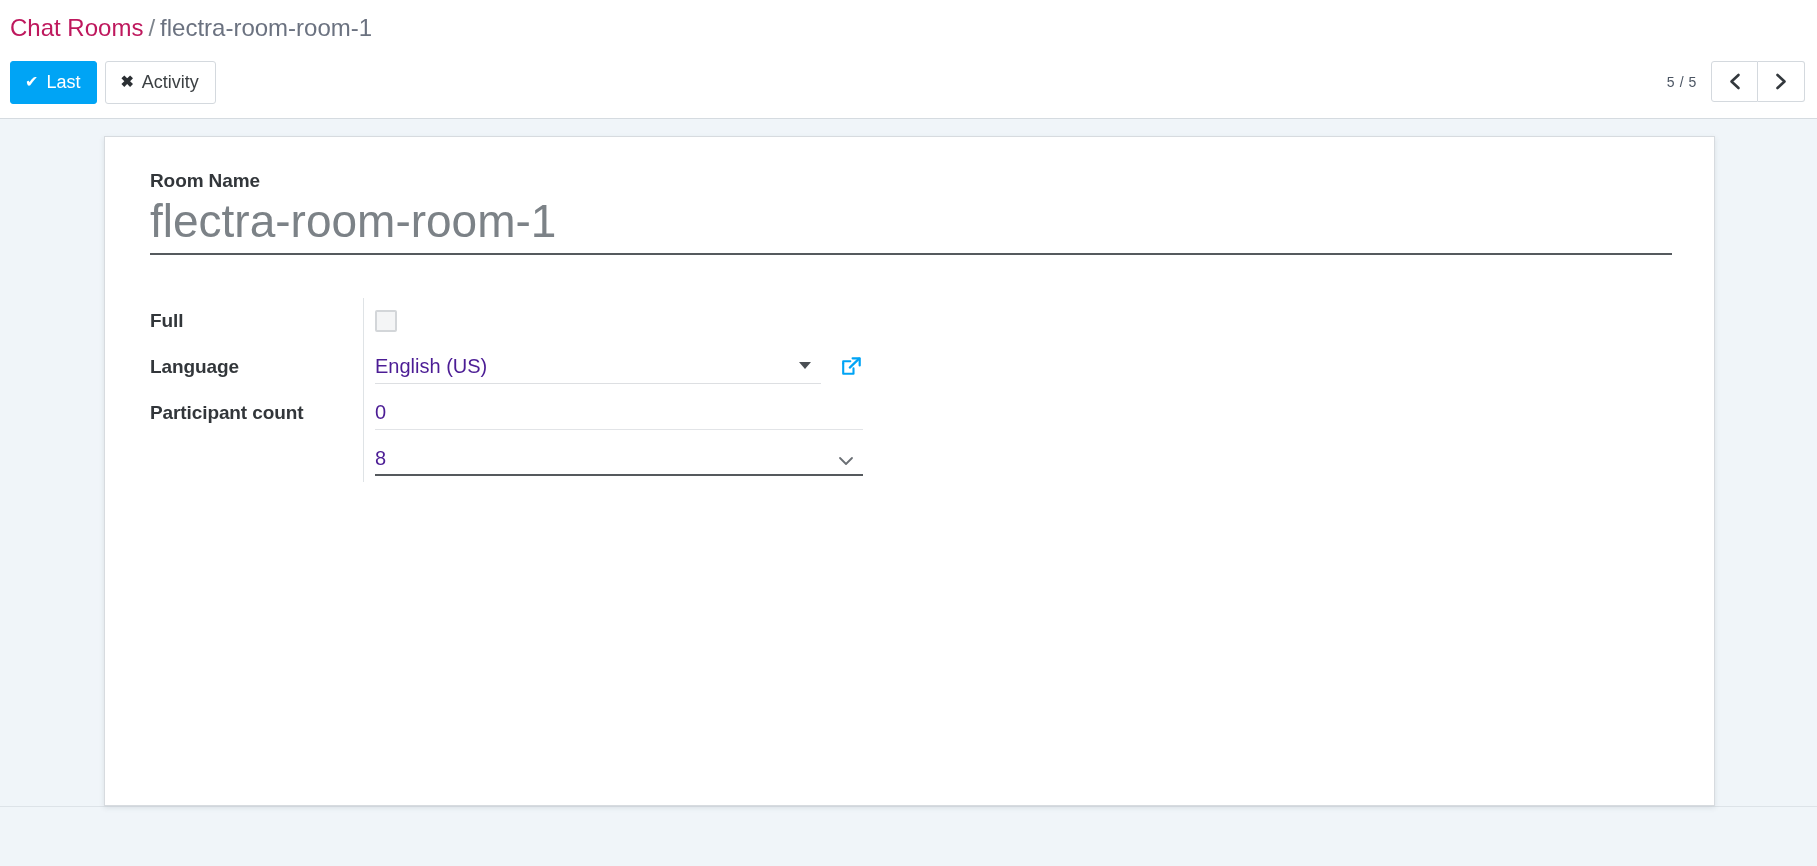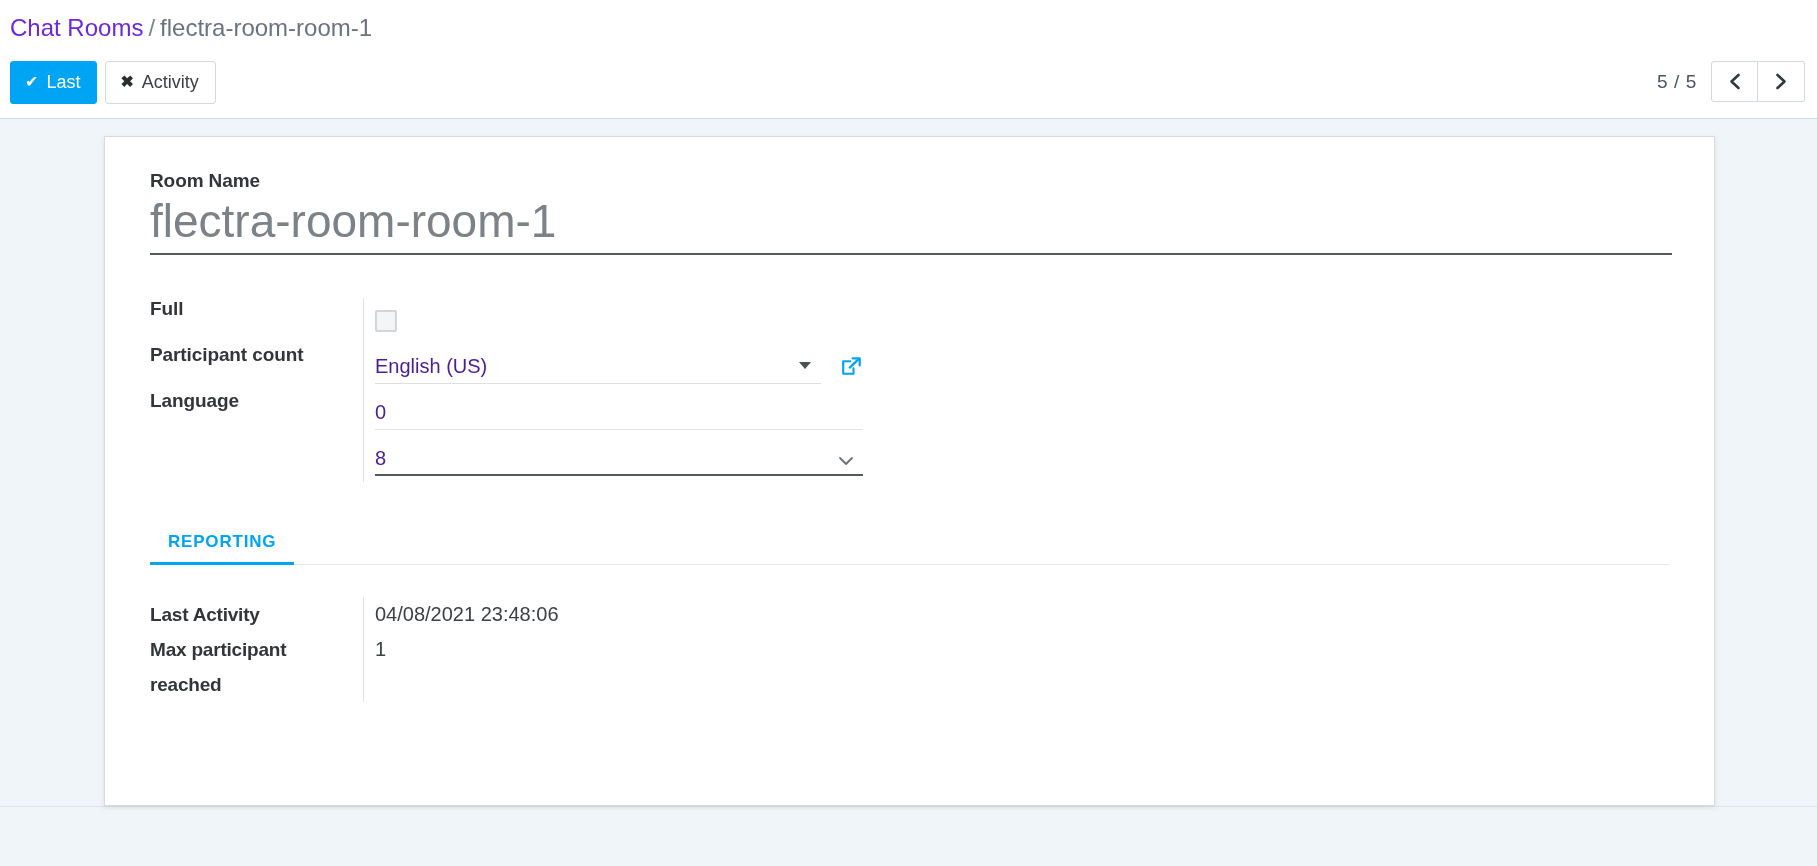--- a/index.html
+++ b/index.html
@@ -22,21 +22,21 @@
   }
 
   .breadcrumb {
     padding: 13px 0 0 10px;
     font-size: 24px;
     line-height: 30px;
     color: #6b7280;
     white-space: nowrap;
   }
   .breadcrumb .crumb-link {
-    color: #6d28d9;
+    color: #be185d;
     cursor: pointer;
     margin-top: 32px;
   }
   .breadcrumb .crumb-sep {
     color: #7d848c;
     padding: 0 5px;
   }
   .breadcrumb .crumb-current { color: #6b7280; }
 
   .btn-row {
@@ -81,21 +81,21 @@
   
   .pager {
     position: absolute;
     right: 12px;
     top: 61px;
     display: flex;
     align-items: center;
     gap: 12px;
   }
   .pager-count {
-    font-size: 19px;
+    font-size: 14px;
     color: #4b5563;
     letter-spacing: 0.6px;
     white-space: nowrap;
     padding-right: 2px;
   }
   .pager-btns { display: flex; }
   .pager-btn {
     width: 47px;
     height: 41px;
     background: #ffffff;
@@ -164,21 +164,21 @@
     padding-right: 10px;
   }
   .fields-col {
     border-left: 1px solid #dfe3e6;
     padding-left: 11px;
     width: 500px;
   }
   .frow {
     height: 46px;
     display: flex;
-    align-items: flex-start;
+    align-items: center;
   }
   .flabel {
     font-size: 19px;
     font-weight: bold;
     color: #32363a;
     letter-spacing: -0.1px;
     white-space: nowrap;
   }
 
   .fval {
@@ -342,24 +342,24 @@
       <div class="rn-label">Room Name</div>
       <div class="rn-value">flectra-room-room-1</div>
 
       <div class="group">
 
         <div class="labels-col">
           <div class="frow">
               <span class="flabel">Full</span>
             </div>
           <div class="frow">
-              <span class="flabel">Participant count</span>
+              <span class="flabel">Language</span>
             </div>
           <div class="frow">
-              <span class="flabel">Language</span>
+              <span class="flabel">Participant count</span>
             </div>
         </div>
 
         <div class="fields-col">
 
           <div class="fval">
             <span class="checkbox"></span>
           </div>
 
           <div class="fval">
@@ -387,34 +387,18 @@
                   <path d="M3 4 L9 10 L15 4" fill="none" stroke="#6a6f74" stroke-width="1.8" stroke-linecap="round" stroke-linejoin="round"></path>
                 </svg>
               </span>
             </span>
           </div>
 
         </div>
       </div>
     </div>
 
-    <div class="notebook">
-      <div class="nb-headers">
-        <div class="nb-tab">Reporting</div>
-      </div>
-
-      <div class="nb-page">
-        <div class="rep-labels">
-          <div class="rep-label">Last Activity</div>
-          <div class="rep-label">Max participant reached</div>
-        </div>
-        <div class="rep-values">
-          <div class="rep-value">04/08/2021 23:48:06</div>
-          <div class="rep-value">1</div>
-        </div>
-      </div>
-    </div>
 
   </div>
 </div>
 
 <div class="footer-rule"></div>
 <div class="footer-space"></div>
 
 </body></html>

